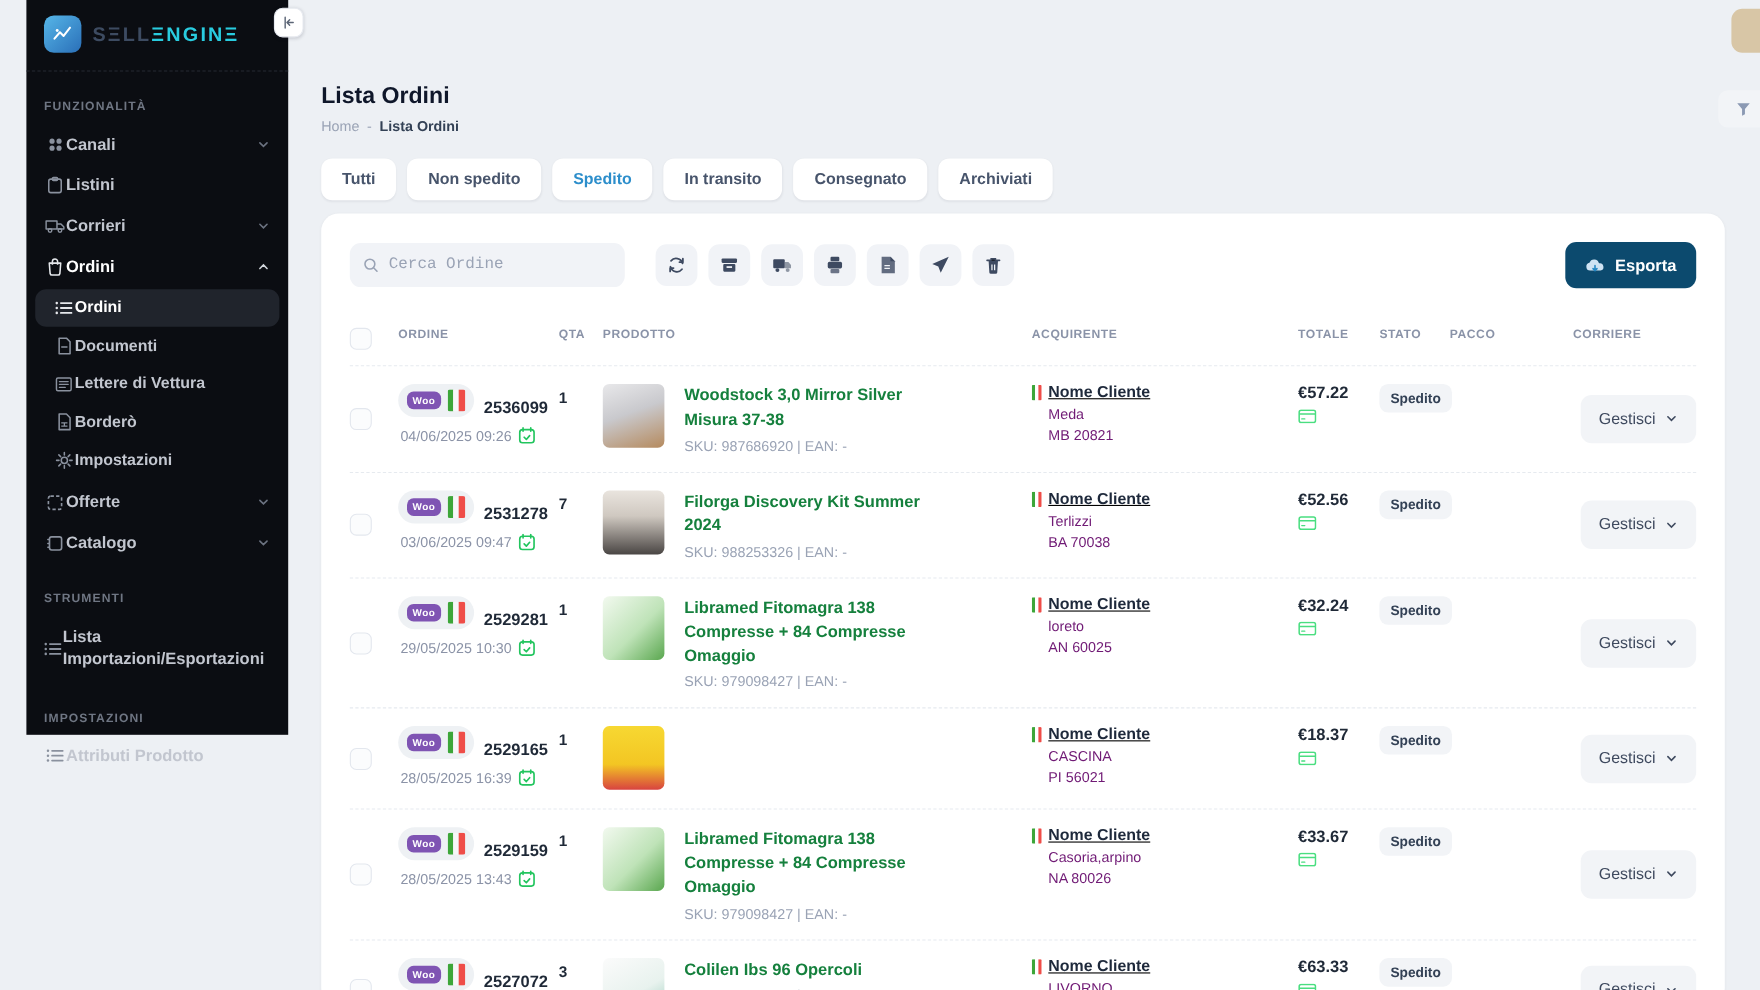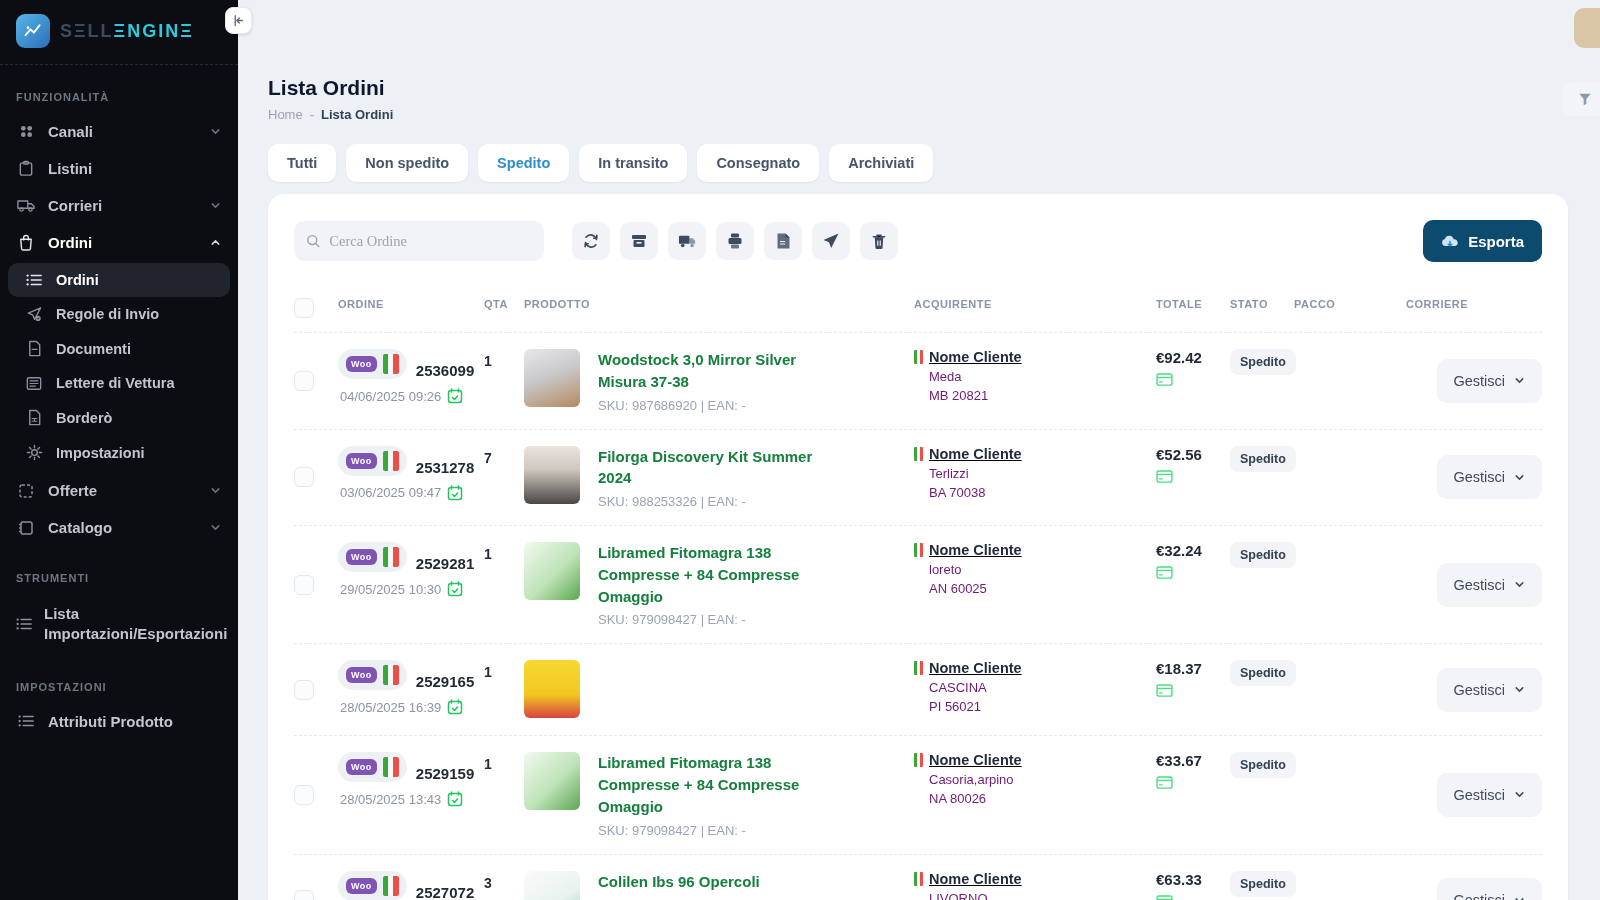--- a/index.html
+++ b/index.html
@@ -1,27 +1,27 @@
 <!DOCTYPE html>
 <html><head>
 <meta charset="utf-8">
 <style>
   * { margin:0; padding:0; box-sizing:border-box; }
   html,body { width:1600px; height:900px; overflow:hidden; font-family:"Liberation Sans",sans-serif; background:#edf0f4; }
   body { display:flex; position:relative; }
 
   
-  .sidebar { width:238px; min-width:238px; height:900px; background:#0b0d12; color:#c2c6cf; position:relative; z-index:5; }
+  .sidebar { width:238px; min-width:238px; height:668px; background:#0b0d12; color:#c2c6cf; position:relative; z-index:5;margin-left:24px; }
   .logo-row { display:flex; align-items:center; gap:10px; padding:14px 16px 16px 16px; border-bottom:1px dashed #262a33; }
   .logo-mark { width:34px; height:34px; border-radius:9px; background:linear-gradient(135deg,#56b6e8,#2a6fb8); display:flex; align-items:center; justify-content:center; }
   .logo-text { font-size:18px; font-weight:bold; letter-spacing:2px; color:#3d4b61; }
   .logo-text .accent { color:#29ccdf; }
   .collapse-btn { position:absolute; top:7px; right:-14px; width:27px; height:27px; background:#fff; border:1px solid #e7eaf0; border-radius:8px; box-shadow:0 1px 3px rgba(15,23,42,.15); color:#5b6576; display:flex; align-items:center; justify-content:center; cursor:pointer; }
   .section-label { font-size:11px; font-weight:bold; letter-spacing:1px; color:#6f7683; margin:26px 16px 10px 16px; }
-  .nav-item { display:flex; align-items:center; gap:12px; padding:10px 16px; font-size:15px; font-weight:bold; color:#c2c6cf; cursor:pointer; }
+  .nav-item { display:flex; align-items:center; padding:10px 16px; font-size:15px; font-weight:bold; color:#c2c6cf; cursor:pointer; }
   .nav-item .ico { width:20px; display:flex; justify-content:center; color:#8a919e; }
   .nav-item .chev { margin-left:auto; color:#6b7280; display:flex; }
   .nav-sub { margin:2px 8px; }
   .nav-sub .nav-item { padding:9px 8px 9px 16px; border-radius:10px; font-size:14.5px; }
   .nav-sub .nav-item.active { background:#20242c; color:#ffffff; }
   .nav-sub .nav-item.active .ico { color:#e5e7eb; }
   .nav-item .two-line { line-height:1.35; }
 
   
   .main { flex:1; position:relative; padding:0 0 0 30px; }
@@ -33,21 +33,21 @@
   .breadcrumb .sep { color:#9aa3b5; }
   .breadcrumb .current { color:#334155; font-weight:bold; }
 
   .tabs { display:flex; gap:10px; margin-top:22px; }
   .tab { background:#ffffff; border:none; border-radius:10px; height:38px; padding:0 19px; font-size:14.5px; font-weight:bold; color:#47546b; box-shadow:0 1px 2px rgba(15,23,42,.06); cursor:pointer; }
   .tab.active { color:#2c8ecb; }
 
   .card { background:#ffffff; border-radius:16px; margin-top:12px; margin-right:32px; padding:26px; box-shadow:0 1px 3px rgba(15,23,42,.05); height:720px; }
   .toolbar { display:flex; align-items:center; }
   .search-box { display:flex; align-items:center; gap:9px; width:250px; height:40px; background:#f1f3f7; border-radius:10px; padding:0 12px; }
-  .search-box input { border:none; background:transparent; outline:none; font-size:14.5px; color:#000000; width:100%; font-family:Liberation Serif, serif; }
+  .search-box input { border:none; background:transparent; outline:none; font-size:14.5px; color:#000000; width:100%; font-family:Liberation Mono, monospace; }
   .search-box input::placeholder { color:#9aa3b5; }
   .icon-btns { display:flex; gap:10px; margin-left:28px; }
   .icon-btn { width:38px; height:38px; border:none; border-radius:10px; background:#f1f3f7; color:#3e4a61; display:flex; align-items:center; justify-content:center; cursor:pointer; }
   .export-btn { margin-left:auto; height:42px; background:#0c4a6e; color:#fff; border:none; border-radius:10px; padding:0 18px; font-size:15px; font-weight:bold; display:flex; align-items:center; gap:9px; cursor:pointer; }
 
   .grid { display:grid; grid-template-columns:44px 146px 40px 390px 242px 74px 64px 112px 1fr; align-items:start; }
   .thead { margin-top:26px; padding:10px 0 14px 0; }
   .th { font-size:11px; font-weight:bold; letter-spacing:.5px; color:#8a93a8; }
   .row { border-top:1px dashed #e6eaef; padding:16px 0; min-height:92px; }
   .cb { width:20px; height:20px; border:1px solid #e3e7ee; border-radius:6px; background:#fbfcfd; align-self:center; cursor:pointer; }
@@ -160,30 +160,20 @@
     <div class="nav-item active">
       <span class="ico">
           <svg width="16" height="14" viewBox="0 0 18 14">
             <path d="M6 2h11M6 7h11M6 12h11" stroke="currentColor" stroke-width="1.8" stroke-linecap="round"></path>
             <circle cx="1.8" cy="2" r="1.3" fill="currentColor"></circle>
             <circle cx="1.8" cy="7" r="1.3" fill="currentColor"></circle>
             <circle cx="1.8" cy="12" r="1.3" fill="currentColor"></circle>
           </svg>
         </span>
       <span>Ordini</span>
-    </div>
-    <div class="nav-item">
-      <span class="ico">
-          <svg width="17" height="16" viewBox="0 0 18 18">
-            <path d="M16 2L2 8l5 2 2 5z" stroke="currentColor" stroke-width="1.5" fill="none" stroke-linejoin="round"></path>
-            <circle cx="13" cy="14" r="3" fill="currentColor"></circle>
-            <path d="M11.8 14l.9.9 1.6-1.8" stroke="#0b0d12" stroke-width="1" fill="none"></path>
-          </svg>
-        </span>
-      <span>Regole di Invio</span>
     </div>
     <div class="nav-item">
       <span class="ico">
           <svg width="15" height="17" viewBox="0 0 14 18">
             <path d="M2 1.5h7l3.5 3.5v11.5h-10.5z" stroke="currentColor" stroke-width="1.5" fill="none" stroke-linejoin="round"></path>
             <path d="M4.5 10h5" stroke="currentColor" stroke-width="1.4" stroke-linecap="round"></path>
           </svg>
         </span>
       <span>Documenti</span>
     </div>
@@ -422,21 +412,21 @@
                 <i></i>
                 <i></i>
               </span>
         <span class="buyer-name">Nome Cliente</span>
       </div>
       <div class="buyer-line">Meda</div>
       <div class="buyer-line">MB 20821</div>
     </div>
 
     <div>
-      <div class="total">€92.42</div>
+      <div class="total">€57.22</div>
       <div class="pay-ico"><svg width="17" height="13" viewBox="0 0 18 14">
                 <rect x="1" y="1" width="16" height="12" rx="2" stroke="currentColor" stroke-width="1.5" fill="none"></rect>
                 <path d="M1 4.8h16" stroke="currentColor" stroke-width="1.5"></path>
                 <path d="M3.5 9.5h3" stroke="currentColor" stroke-width="1.3" stroke-linecap="round"></path>
               </svg></div>
     </div>
 
     <span><span class="status-badge">Spedito</span></span>
 
     <span></span>

